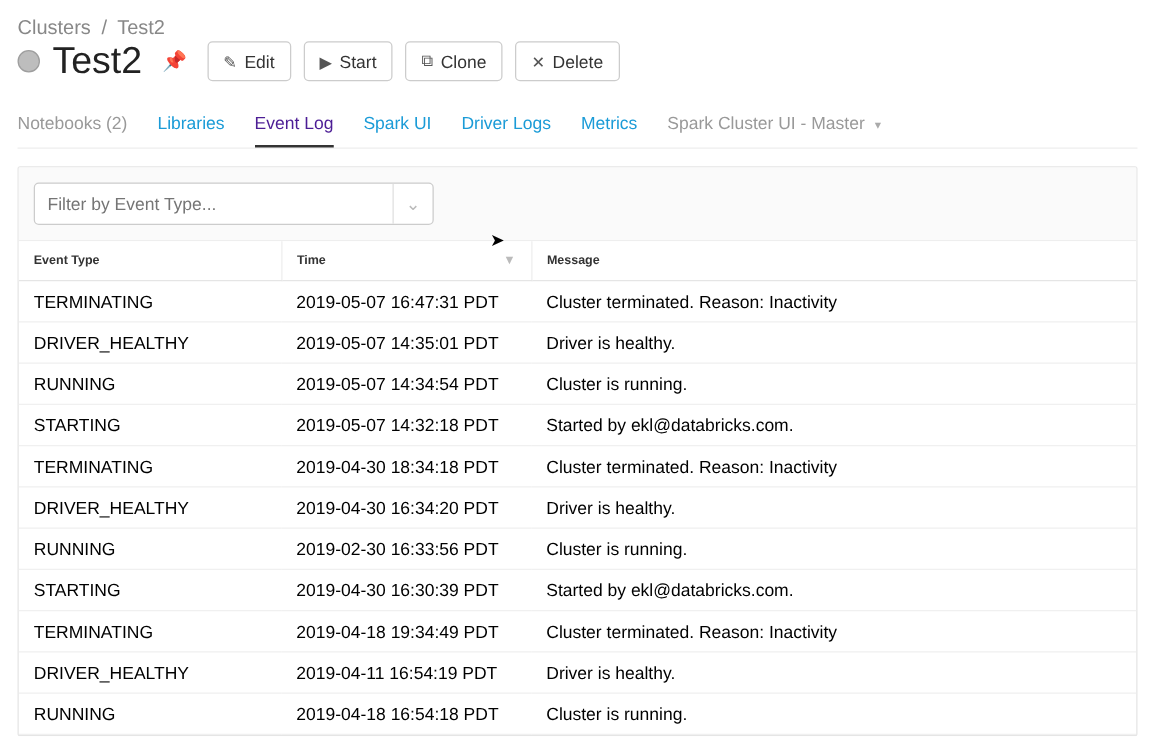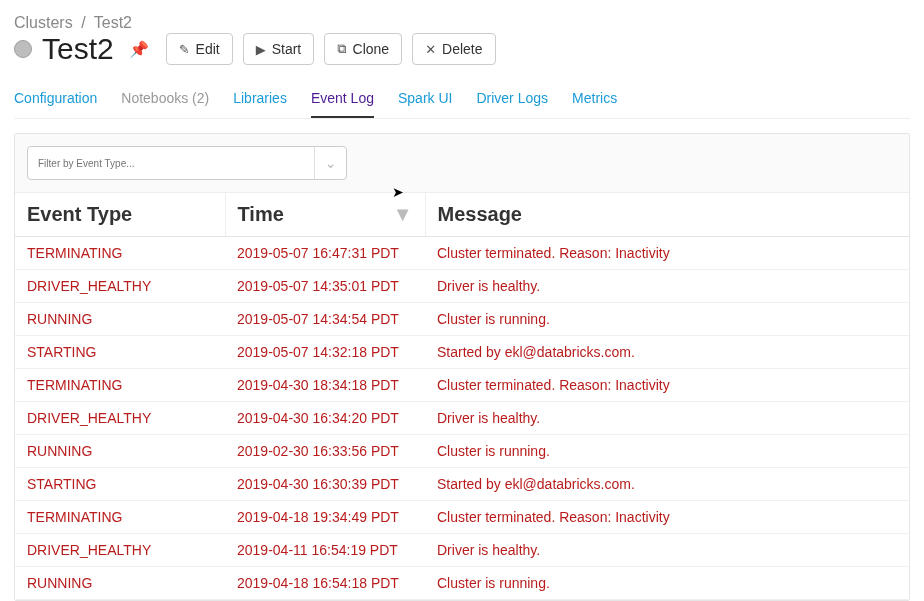--- a/index.html
+++ b/index.html
@@ -52,42 +52,42 @@
     background: #fafafa;
     border-bottom: 1px solid #eee;
   }
   .filter-input {
     display: inline-flex; align-items: center;
     border: 1px solid #ccc; border-radius: 4px; background: #fff;
     width: 320px; height: 34px;
   }
   .filter-input input {
     border: none; outline: none; padding: 0 10px;
-    font-size: 10px; color: #555; flex: 1; background: transparent;
+    font-size: 14px; color: #555; flex: 1; background: transparent;
   }
   .filter-input .dd {
     width: 32px; border-left: 1px solid #e0e0e0;
     display: flex; align-items: center; justify-content: center;
     color: #bbb; height: 100%;
   }
 
   table.events {
     width: 100%; border-collapse: collapse;
   }
   table.events th {
     text-align: left; font-weight: 600; color: #333;
     padding: 10px 12px; border-bottom: 1px solid #e5e5e5;
-    font-size: 20px; background: #fff;
+    font-size: 10px; background: #fff;
   }
   .col-et { width: 210px; border-right: 1px solid #eee; }
   .col-time { width: 200px; border-right: 1px solid #eee; }
   th .sort { float: right; color: #bbb; }
   table.events td {
     padding: 8px 12px; border-bottom: 1px solid #f0f0f0;
-    color: #b91c1c; font-size: 14px;
+    color: #000000; font-size: 14px;
   }
   .cursor {
     position: absolute; left: 392px; top: 184px;
     font-size: 14px; pointer-events: none; color: #000;
   }
 </style>
 </head>
 <body>
 
 <div class="page">
@@ -114,27 +114,30 @@
       <span class="ico">⧉</span>
       <span>Clone</span>
     </button>
     <button class="btn">
       <span class="ico">✕</span>
       <span>Delete</span>
     </button>
   </div>
 
   <div class="tabs">
-    <div class="tab">Configuration</div>
     <div class="tab muted">Notebooks (2)</div>
     <div class="tab">Libraries</div>
     <div class="tab active">Event Log</div>
     <div class="tab">Spark UI</div>
     <div class="tab">Driver Logs</div>
     <div class="tab">Metrics</div>
+    <div class="tab muted">
+      <span>Spark Cluster UI - Master</span>
+      <span class="caret">▾</span>
+    </div>
   </div>
 
   <div class="panel">
     <div class="filter-bar">
       <div class="filter-input">
         <input type="text" placeholder="Filter by Event Type..." style="">
         <div class="dd">
           <span>⌄</span>
         </div>
       </div>

